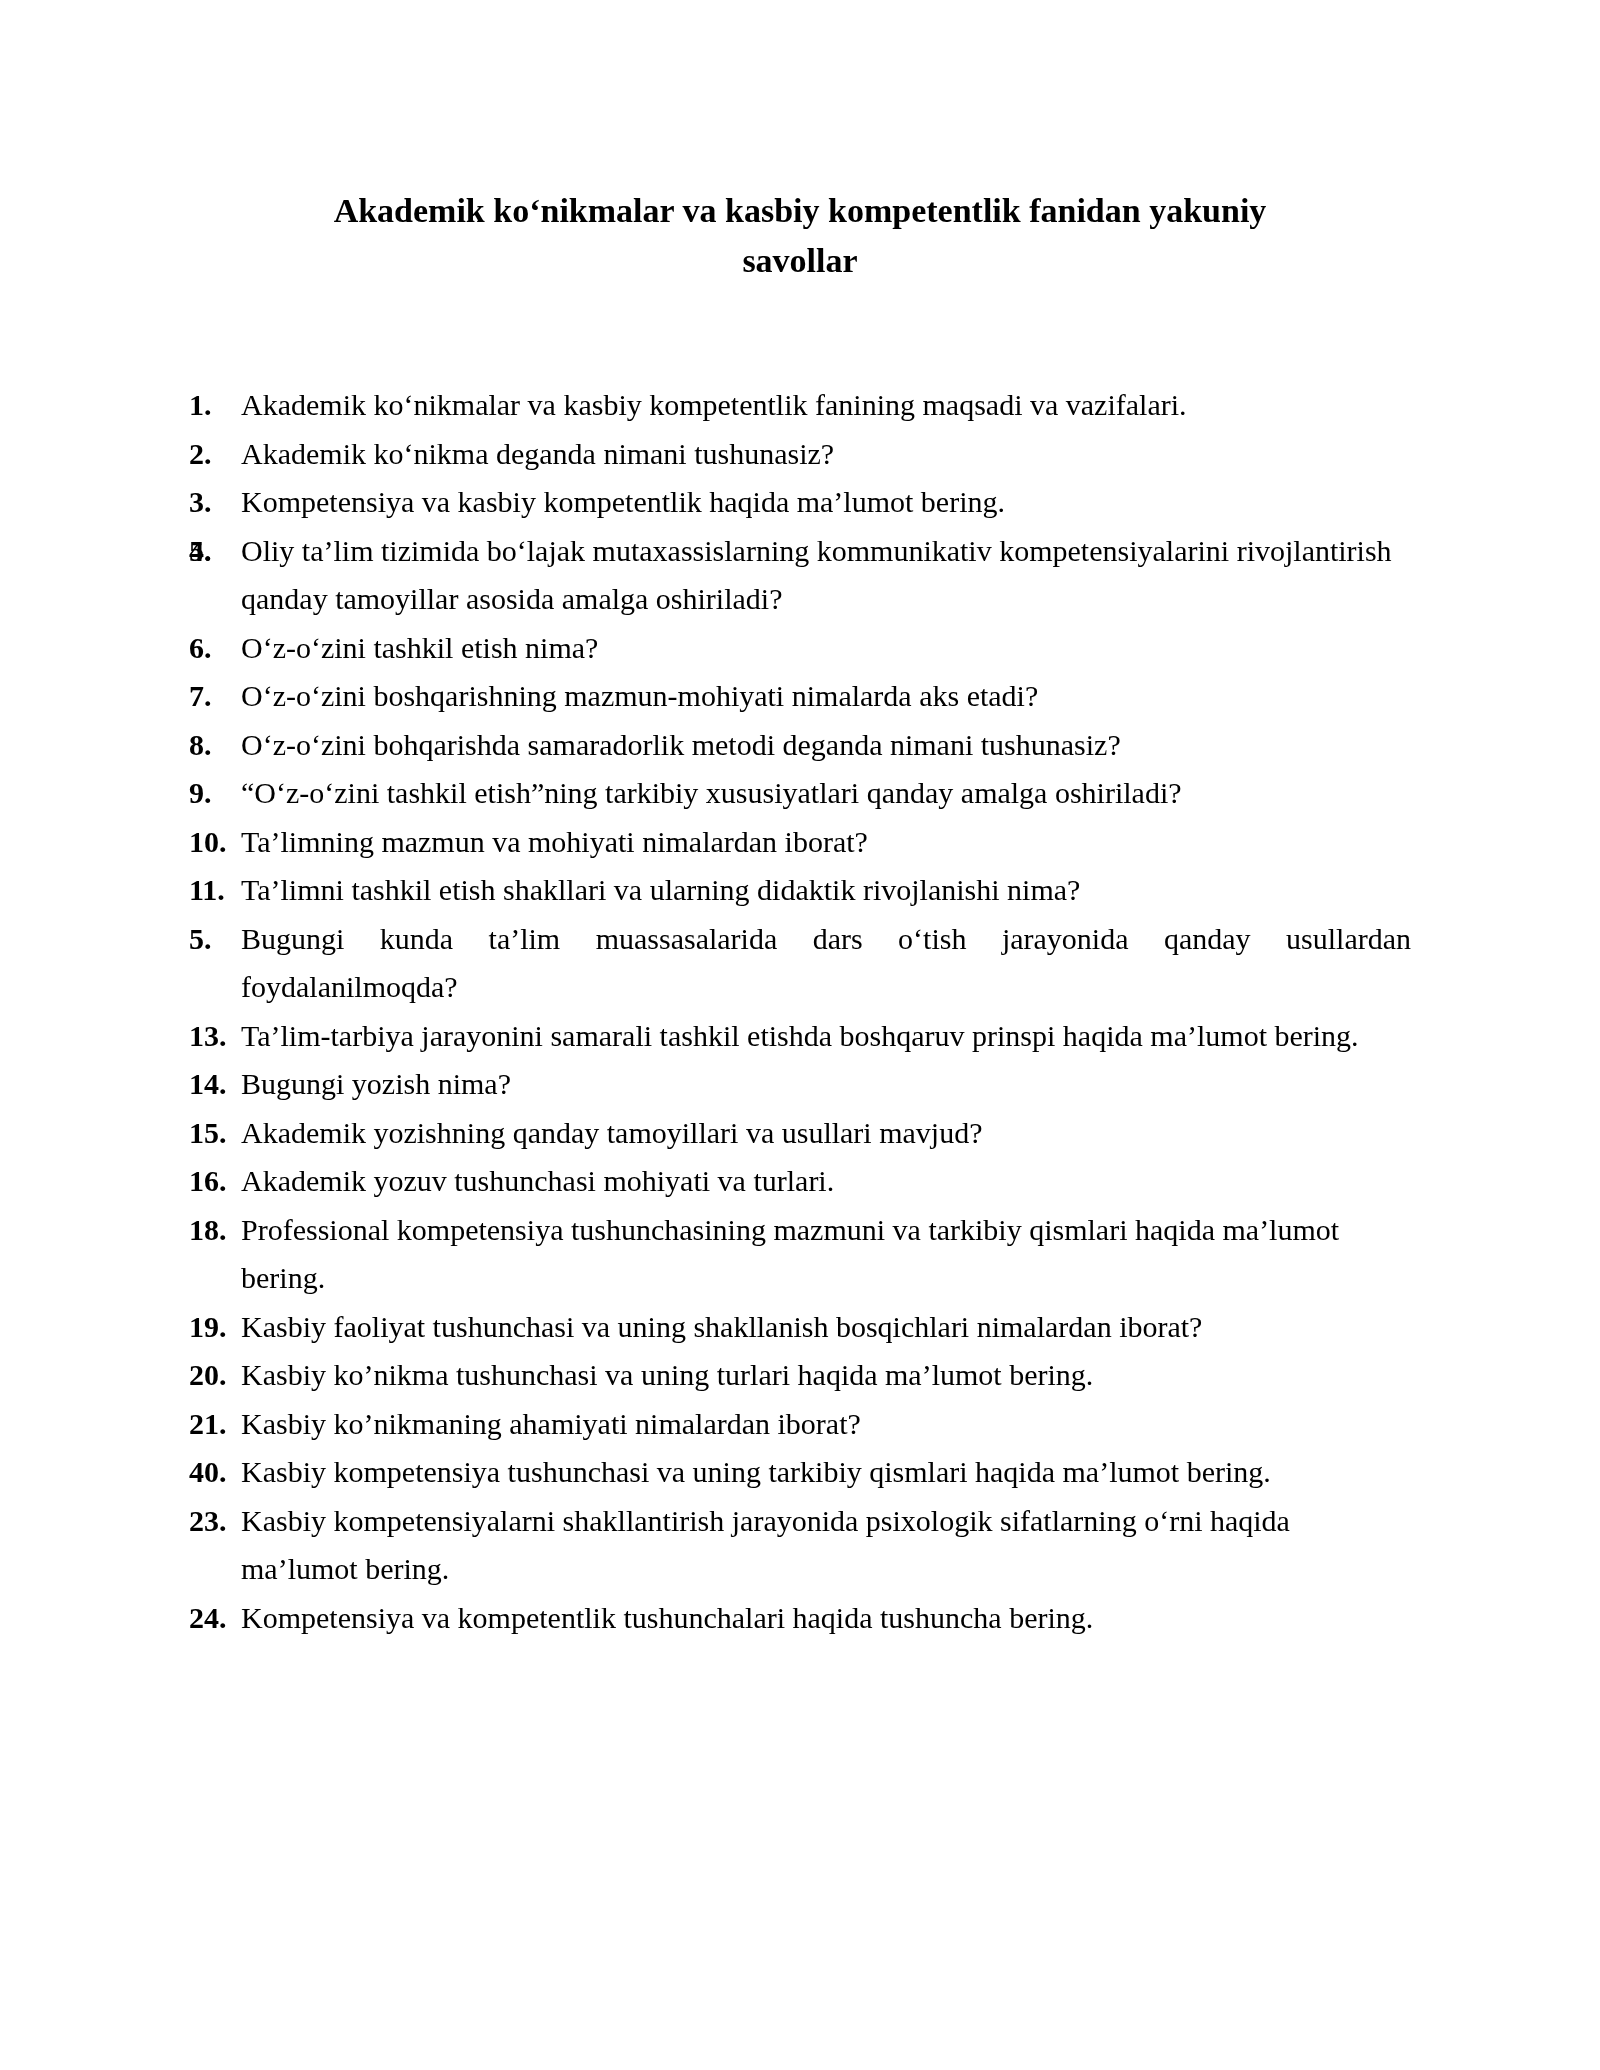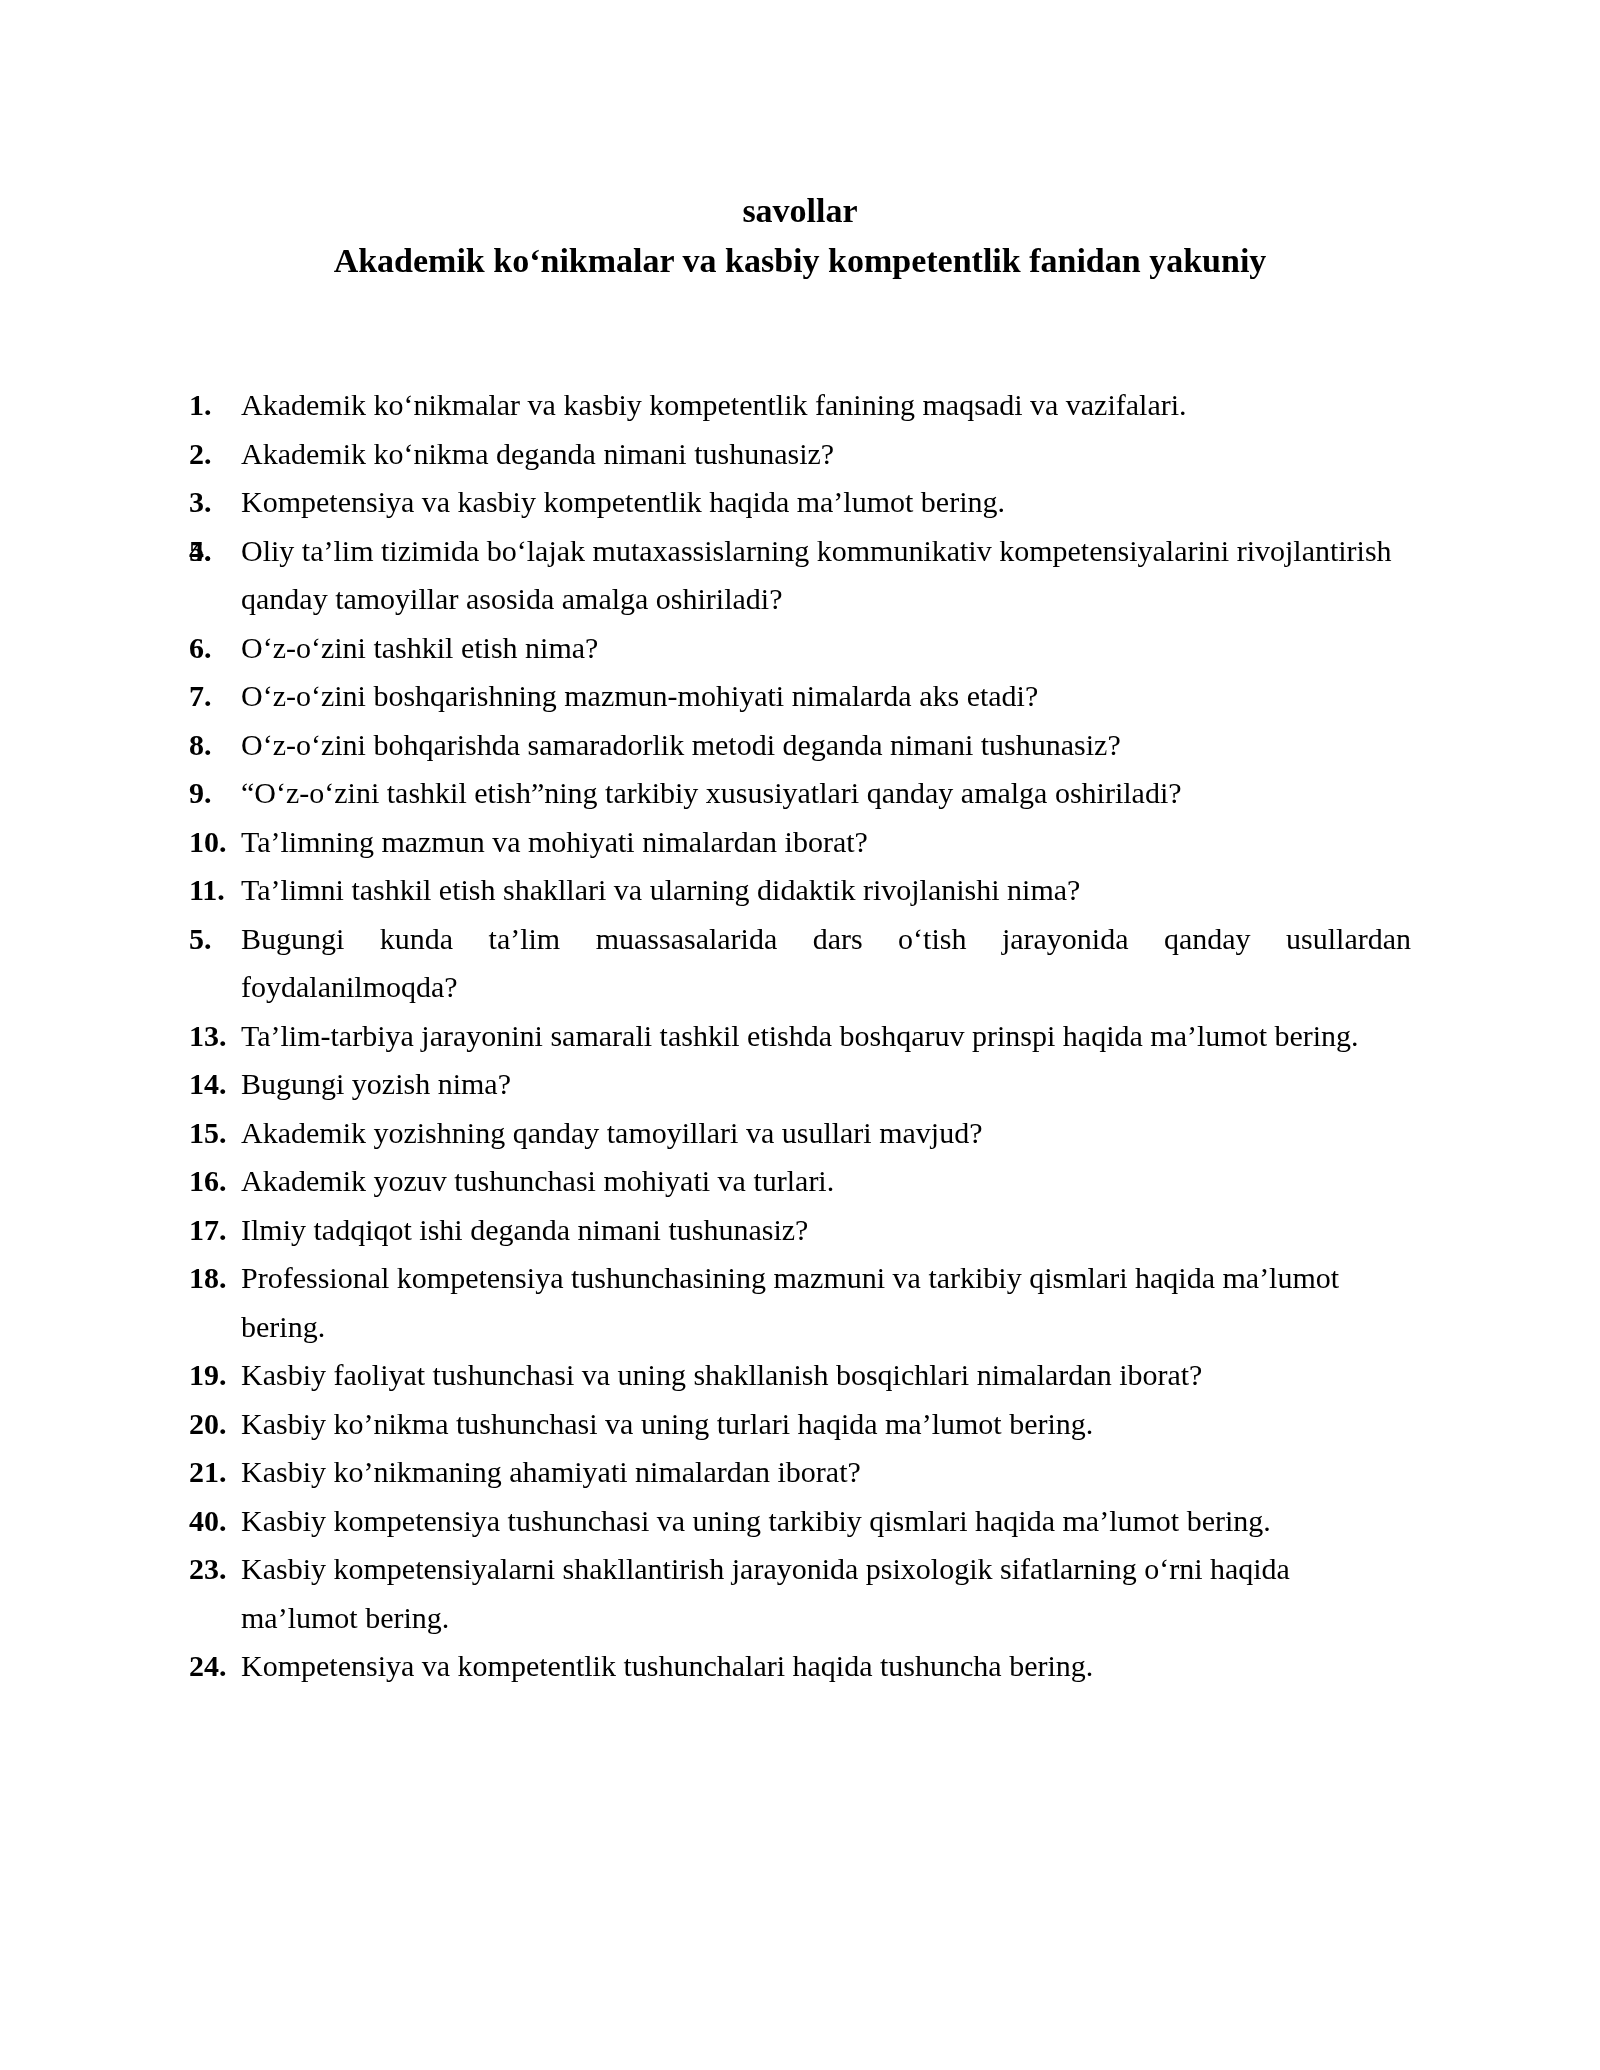--- a/index.html
+++ b/index.html
@@ -51,22 +51,22 @@
     font-weight: bold;
     text-align: left;
   }
 </style>
 </head>
 <body>
 
 <div class="page">
   <div class="content">
     <div class="doc-title">
+      <span>Akademik ko‘nikmalar va kasbiy kompetentlik fanidan yakuniy</span>
       <span>savollar</span>
-      <span>Akademik ko‘nikmalar va kasbiy kompetentlik fanidan yakuniy</span>
     </div>
     <div class="question-list">
   <div class="q-item">
     <span class="q-num">1.</span>
     <span class="q-text">Akademik ko‘nikmalar va kasbiy kompetentlik fanining maqsadi va vazifalari.</span>
   </div>
 
   <div class="q-item">
     <span class="q-num">2.</span>
     <span class="q-text">Akademik ko‘nikma deganda nimani tushunasiz?</span>
@@ -134,24 +134,20 @@
   <div class="q-item">
     <span class="q-num">15.</span>
     <span class="q-text">Akademik yozishning qanday tamoyillari va usullari mavjud?</span>
   </div>
 
   <div class="q-item">
     <span class="q-num">16.</span>
     <span class="q-text">Akademik yozuv tushunchasi mohiyati va turlari.</span>
   </div>
 
-  <div class="q-item">
-    <span class="q-num">17.</span>
-    <span class="q-text">Ilmiy tadqiqot ishi deganda nimani tushunasiz?</span>
-  </div>
 
   <div class="q-item">
     <span class="q-num">18.</span>
     <span class="q-text">Professional kompetensiya tushunchasining mazmuni va tarkibiy qismlari haqida ma’lumot bering.</span>
   </div>
 
   <div class="q-item">
     <span class="q-num">19.</span>
     <span class="q-text">Kasbiy faoliyat tushunchasi va uning shakllanish bosqichlari nimalardan iborat?</span>
   </div>

